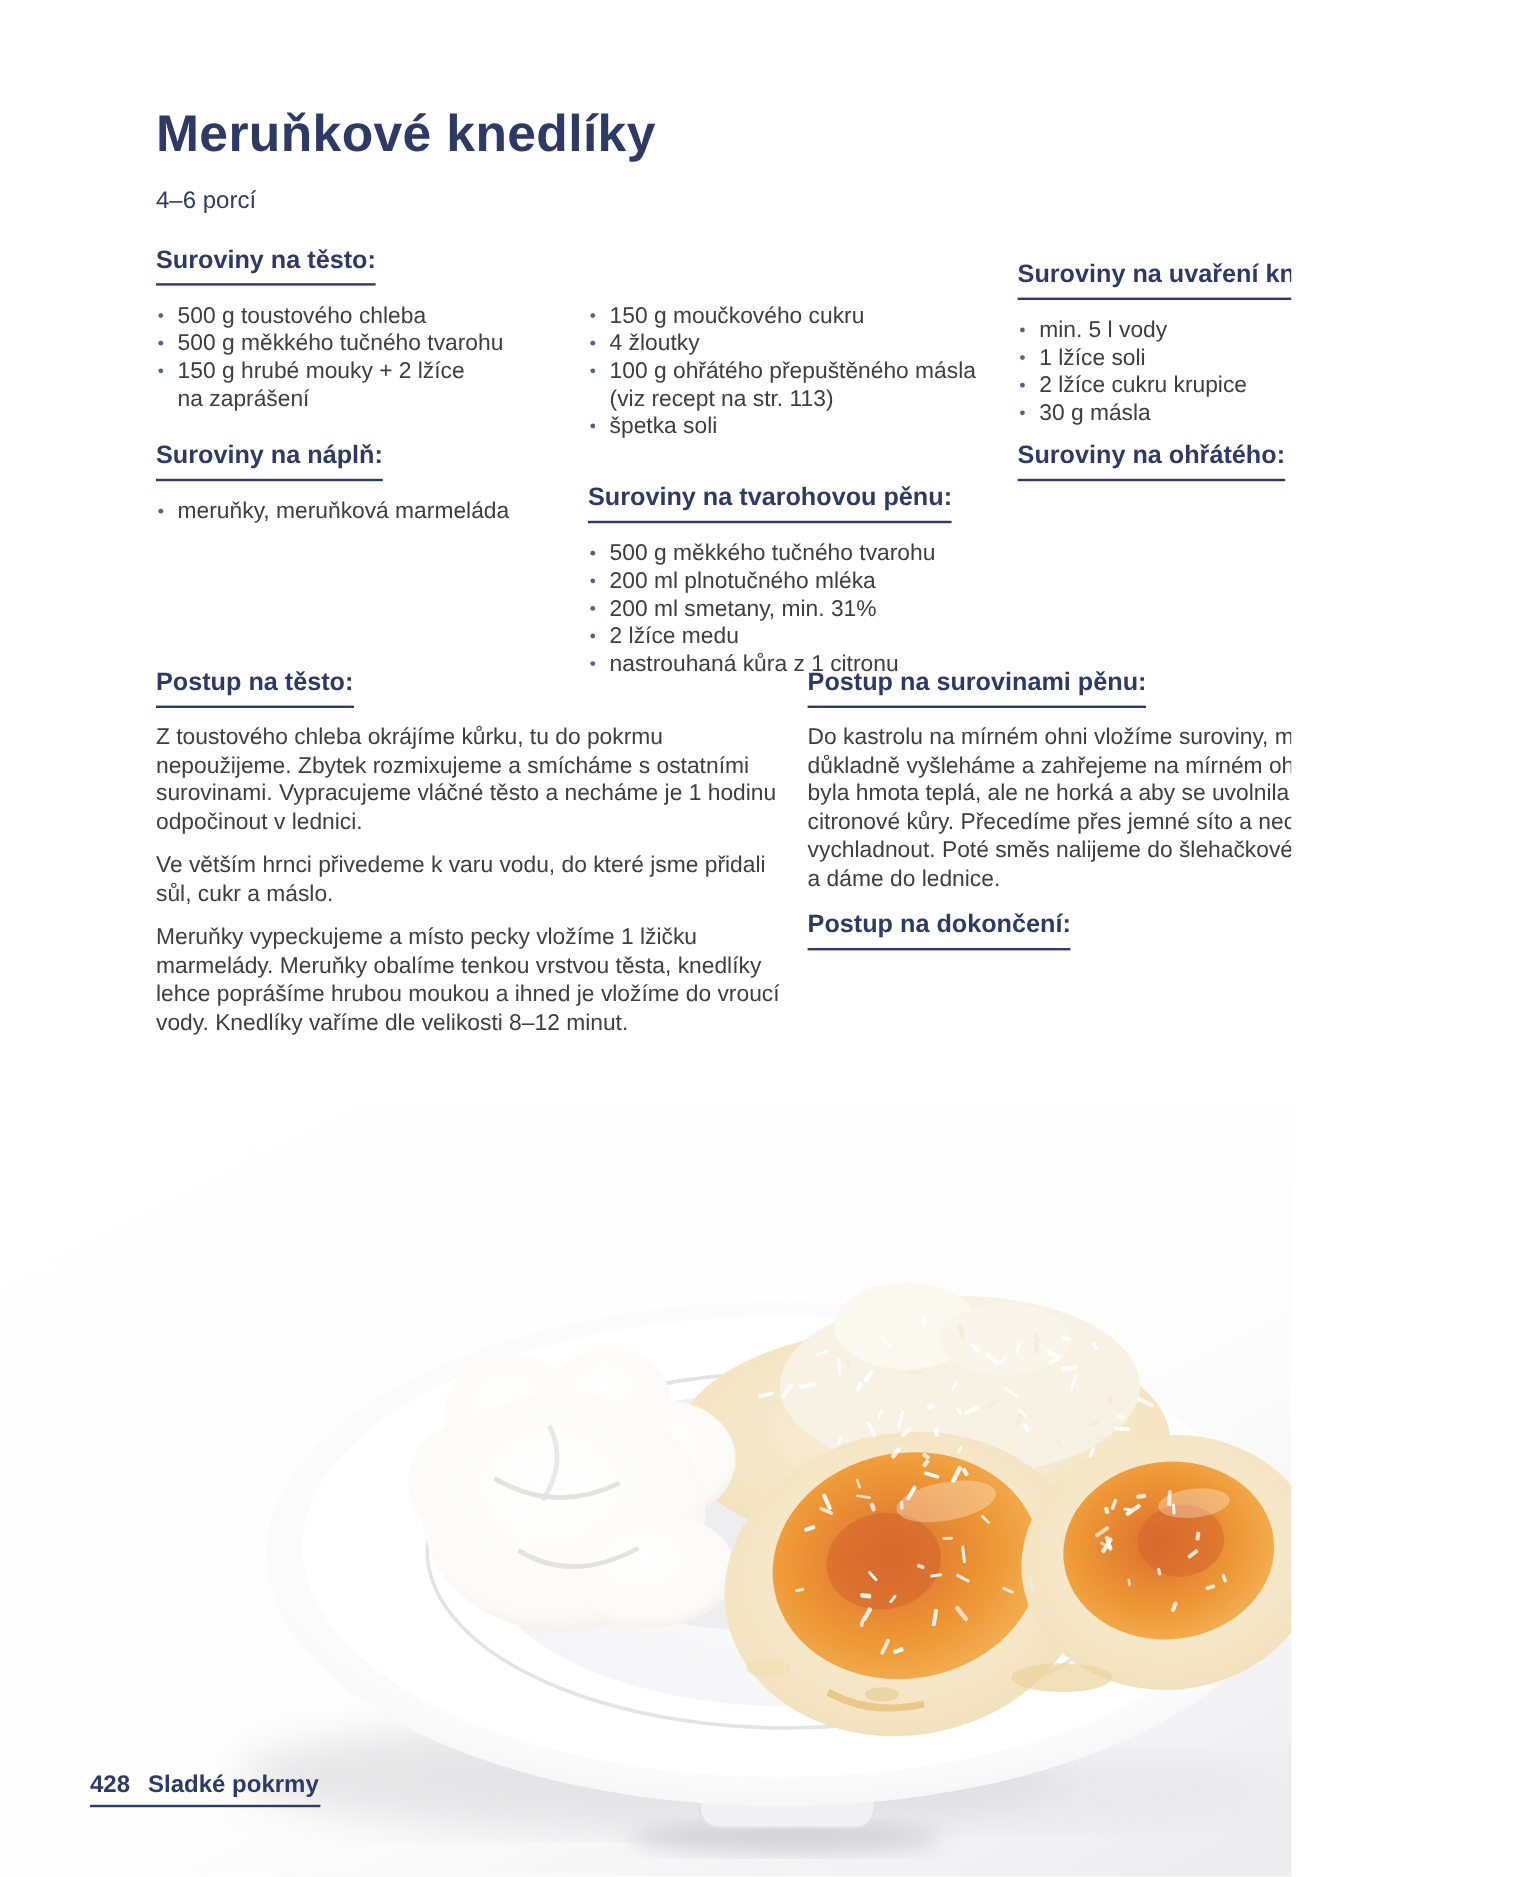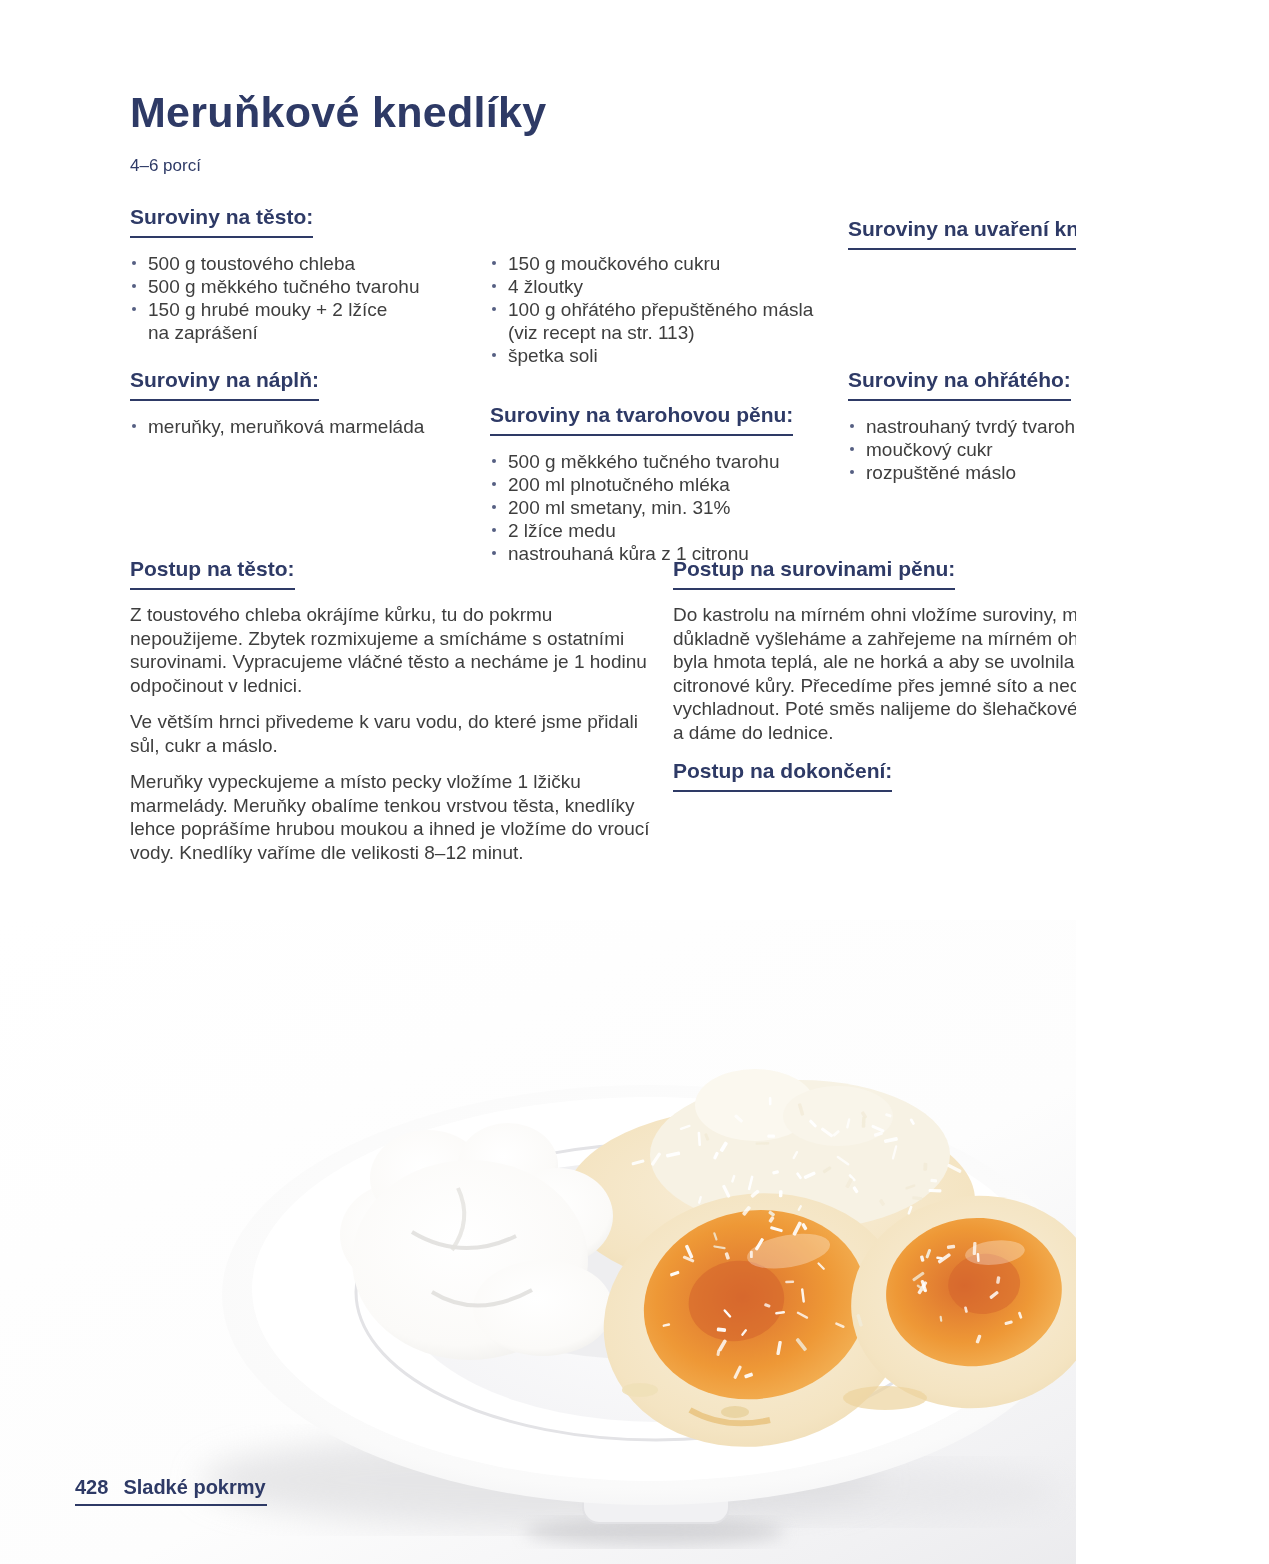--- a/index.html
+++ b/index.html
@@ -11,21 +11,21 @@
     position:relative;width:1076px;height:1564px;background:#ffffff;
     font-family:"Liberation Sans",sans-serif;color:var(--body-text);
     overflow:hidden;
   }
   .title{
     position:absolute;left:130px;top:88px;margin:0;
     font-size:43px;font-weight:700;color:var(--heading-navy);letter-spacing:.3px;
   }
   .servings{
     position:absolute;left:130px;top:156px;
-    font-size:17px;color:var(--heading-navy);
+    font-size:20px;color:var(--heading-navy);
   }
   .block{position:absolute;}
   .block h2{
     display:inline-block;margin:0;
     font-size:21px;line-height:24px;font-weight:700;color:var(--heading-navy);
     padding-bottom:7px;border-bottom:2px solid var(--heading-navy);
   }
   .block ul{list-style:none;margin:14px 0 0 0;padding:0;font-size:19px;line-height:23px;}
   .block li{position:relative;padding-left:18px;margin:0;}
   .dot{
@@ -78,20 +78,26 @@
     <ul>
       <li><span class="dot"></span><span>150 g moučkového cukru</span></li>
       <li><span class="dot"></span><span>4 žloutky</span></li>
       <li><span class="dot"></span><span>100 g ohřátého přepuštěného másla (viz recept na str. 113)</span></li>
       <li><span class="dot"></span><span>špetka soli</span></li>
     </ul>
   </section>
 
   <section class="block" id="ing-uvareni">
     <h2>Suroviny na uvaření knedlíků:</h2>
+    <ul>
+      <li><span class="dot"></span><span>min. 5 l vody</span></li>
+      <li><span class="dot"></span><span>1 lžíce soli</span></li>
+      <li><span class="dot"></span><span>2 lžíce cukru krupice</span></li>
+      <li><span class="dot"></span><span>30 g másla</span></li>
+    </ul>
   </section>
 
   <section class="block" id="ing-napln">
     <h2>Suroviny na náplň:</h2>
     <ul>
       <li><span class="dot"></span><span>meruňky, meruňková marmeláda</span></li>
     </ul>
   </section>
 
   <section class="block" id="ing-pena">
@@ -100,25 +106,20 @@
       <li><span class="dot"></span><span>500 g měkkého tučného tvarohu</span></li>
       <li><span class="dot"></span><span>200 ml plnotučného mléka</span></li>
       <li><span class="dot"></span><span>200 ml smetany, min. 31%</span></li>
       <li><span class="dot"></span><span>2 lžíce medu</span></li>
       <li><span class="dot"></span><span>nastrouhaná kůra z&nbsp;1&nbsp;citronu</span></li>
     </ul>
   </section>
 
   <section class="block" id="ing-dokon">
     <h2>Suroviny na ohřátého:</h2>
-    <ul>
-      <li><span class="dot"></span><span>nastrouhaný tvrdý tvaroh</span></li>
-      <li><span class="dot"></span><span>moučkový cukr</span></li>
-      <li><span class="dot"></span><span>rozpuštěné máslo</span></li>
-    </ul>
   </section>
 
   <section class="block" id="step-testo">
     <h2>Postup na těsto:</h2>
     <p>Z toustového chleba okrájíme kůrku, tu do pokrmu nepoužijeme. Zbytek rozmixujeme a smícháme s&nbsp;ostatními surovinami. Vypracujeme vláčné těsto a&nbsp;necháme je 1 hodinu odpočinout v&nbsp;lednici.</p>
     <p>Ve větším hrnci přivedeme k&nbsp;varu vodu, do které jsme přidali sůl, cukr a&nbsp;máslo.</p>
     <p>Meruňky vypeckujeme a&nbsp;místo pecky vložíme 1&nbsp;lžičku marmelády. Meruňky obalíme tenkou vrstvou těsta, knedlíky lehce poprášíme hrubou moukou a&nbsp;ihned je vložíme do vroucí vody. Knedlíky vaříme dle velikosti 8–12 minut.</p>
   </section>
 
   <section class="block" id="step-right">

